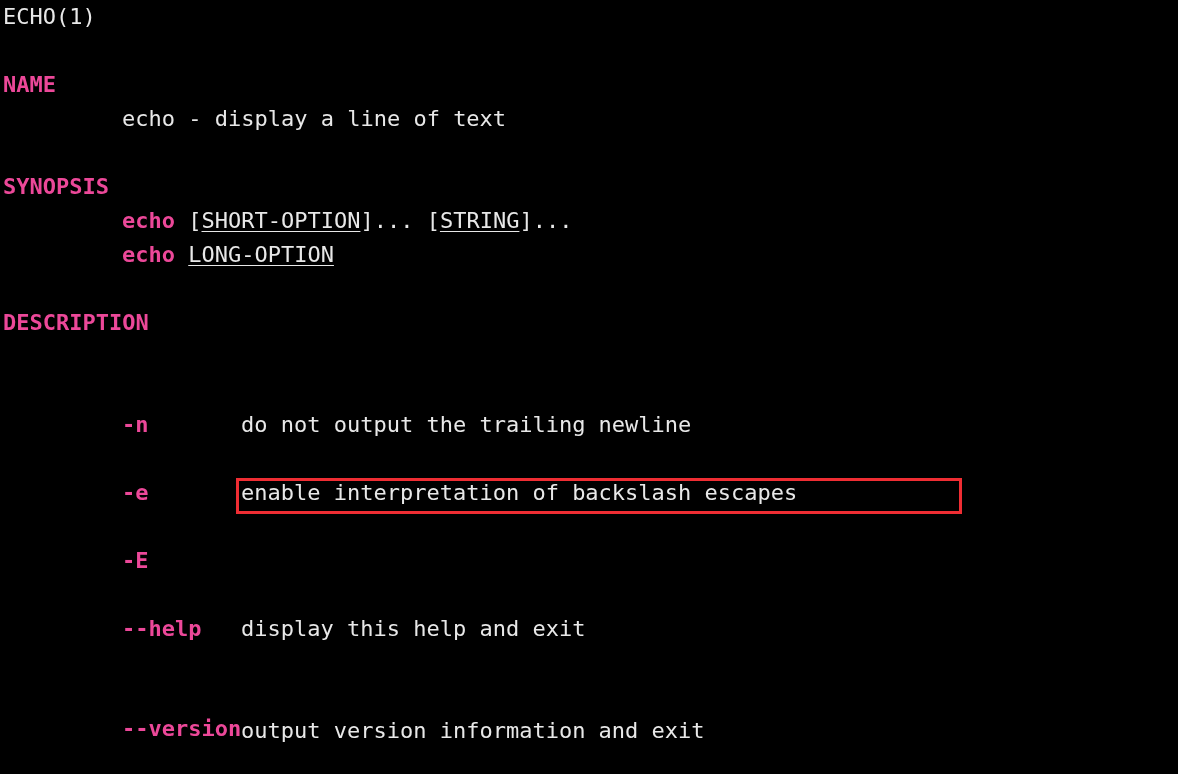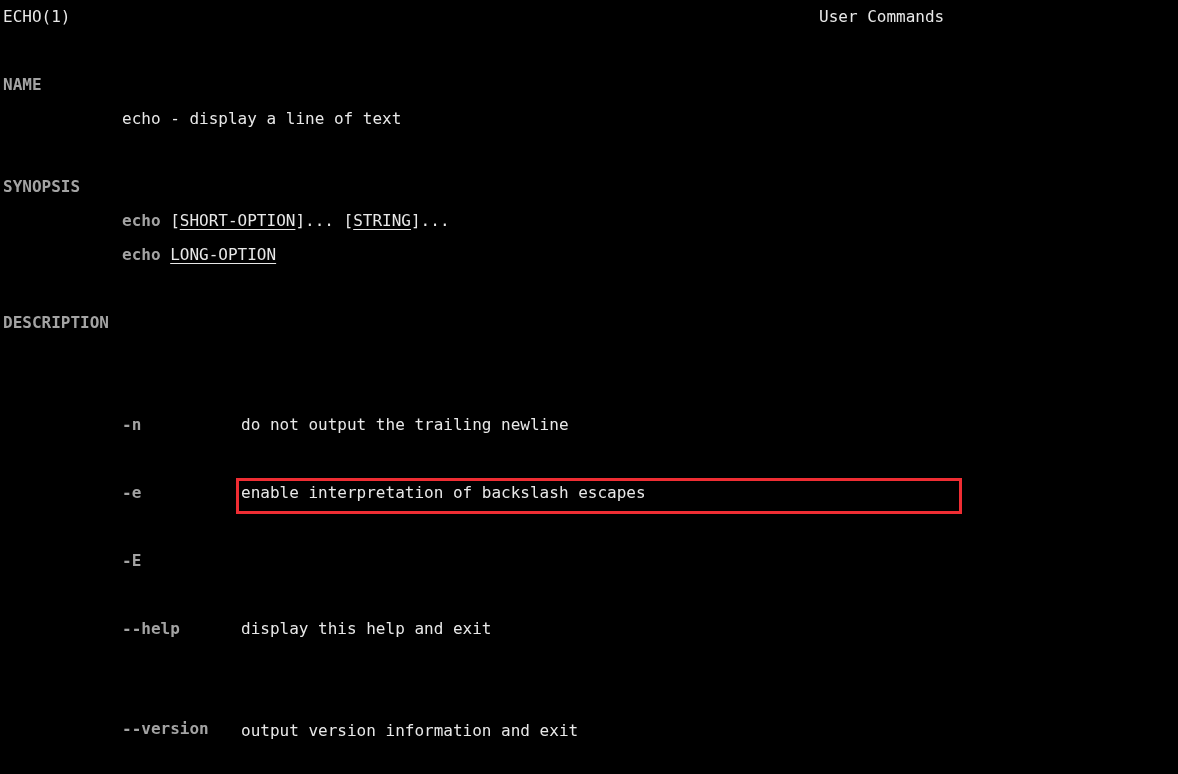--- a/index.html
+++ b/index.html
@@ -23,47 +23,46 @@
     font-size: 23.5px;
     line-height: 34px;
     letter-spacing: 0px;
   }
   .line {
     position: absolute;
     left: 3px;
     white-space: pre;
     height: 34px;
     line-height: 34px;
-    font-size: 16px;
+    font-size: 22px;
     color: #e8e8e8;
   }
   .bold {
     font-weight: bold;
-    color: #a3a3a3;
+    color: #ec4899;
   }
   .uline {
     text-decoration: underline;
     text-underline-offset: 3px;
     text-decoration-thickness: 1px;
   }
   .highlight-box {
     position: absolute;
     border: 3px solid #ef2d33;
     box-sizing: border-box;
     pointer-events: none;
     background: transparent;
   }
 </style>
 </head>
 <body>
 
 <div id="manpage">
 
   <div class="line" style="top:0px; left:3px;">ECHO(1)</div>
-  <div class="line" style="top:0px; left:819px;">User Commands</div>
 
   <div class="line bold" style="top:68px; left:3px;">NAME</div>
   <div class="line" style="top:102px; left:122px;">echo - display a line of text</div>
 
   <div class="line bold" style="top:170px; left:3px;">SYNOPSIS</div>
 
   <div class="line" style="top:204px; left:122px;"><span class="bold">echo</span><span> [</span><span class="uline">SHORT-OPTION</span><span>]... [</span><span class="uline">STRING</span><span>]...</span></div>
 
   <div class="line bold" style="top:306px; left:3px;">DESCRIPTION</div>
 

